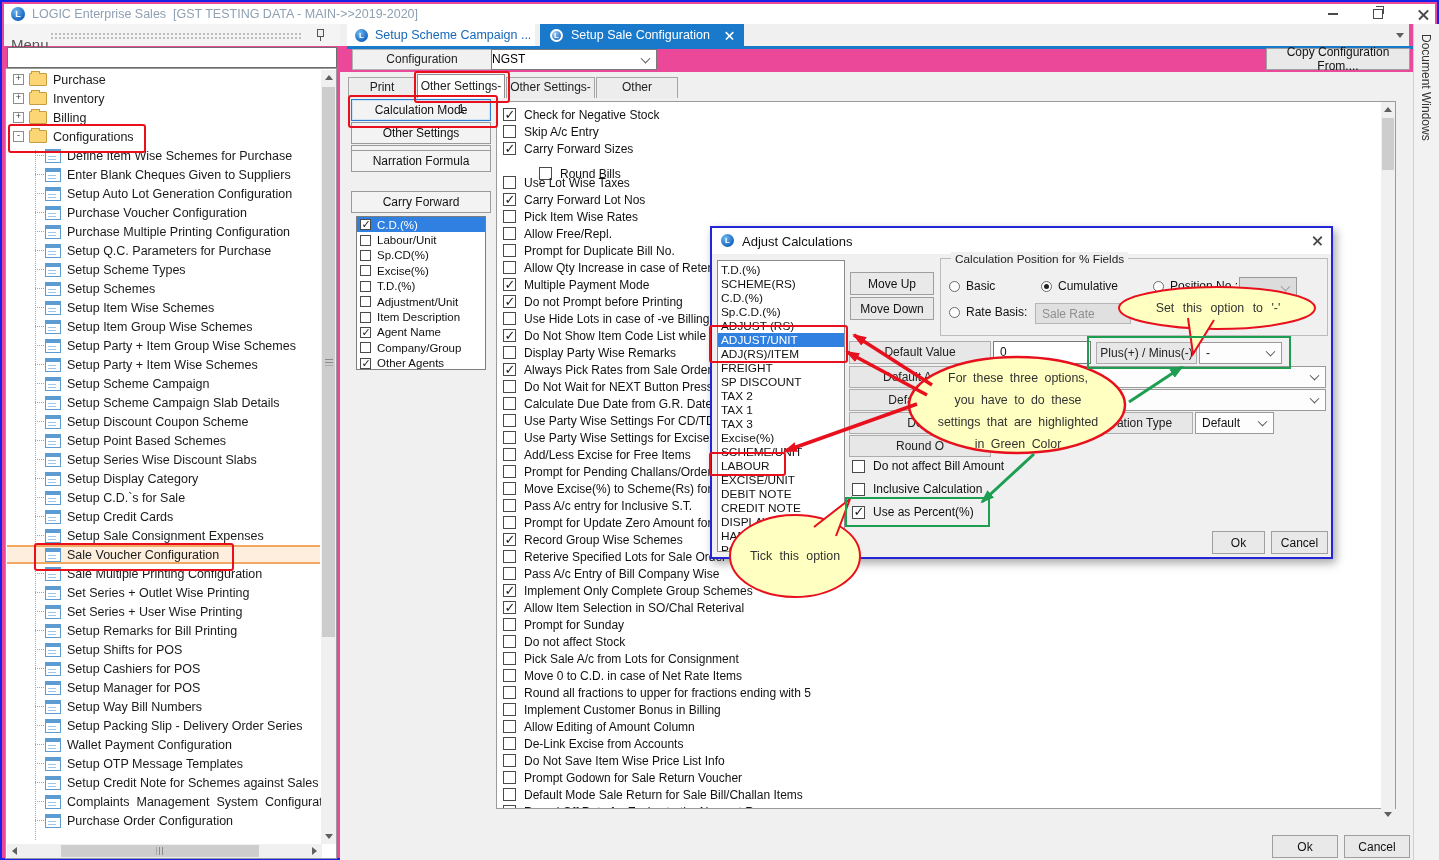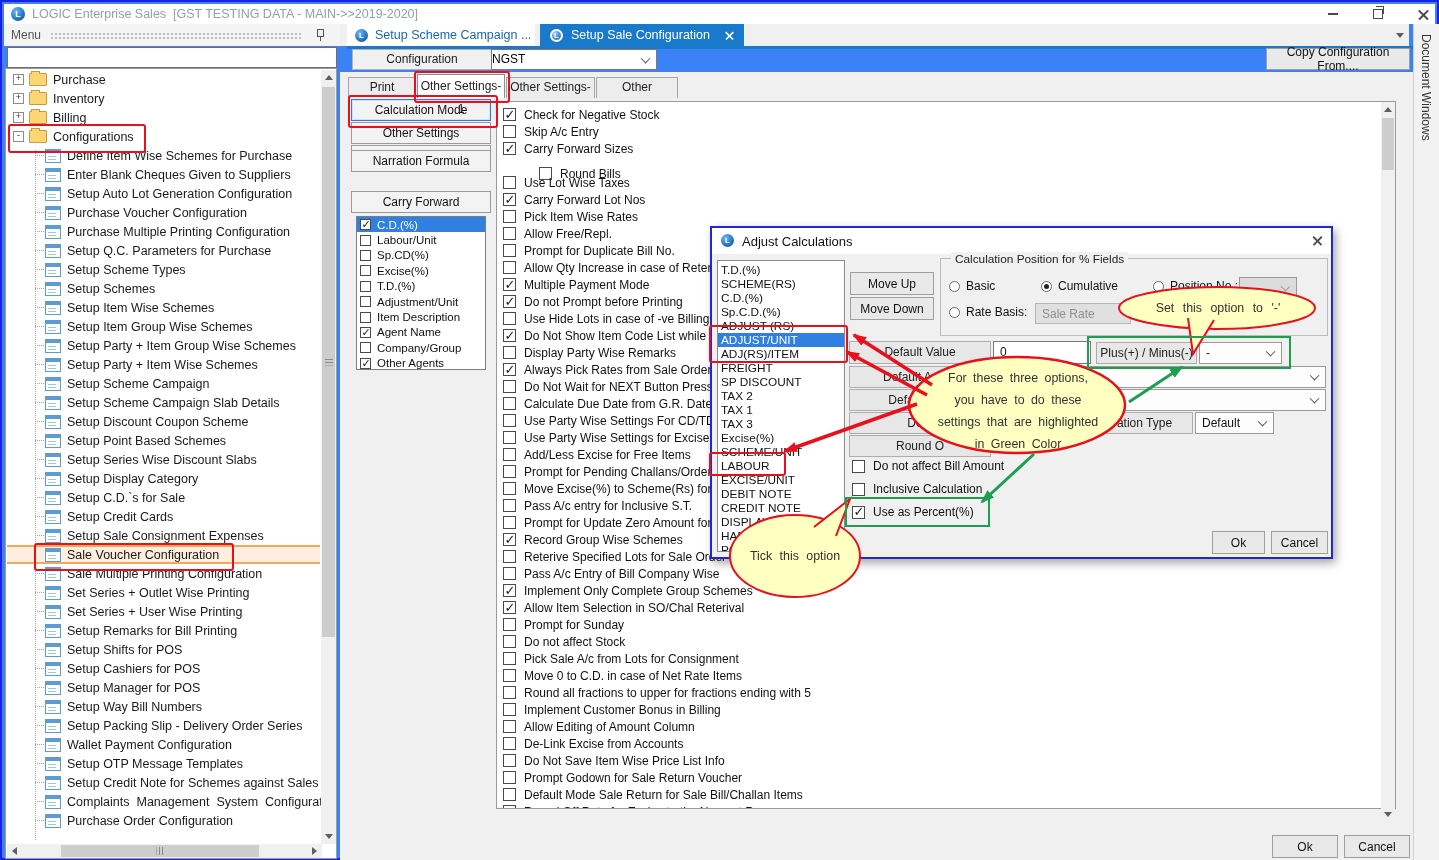--- a/index.html
+++ b/index.html
@@ -1,38 +1,38 @@
 <!DOCTYPE html>
 <html><head>
 <meta charset="utf-8">
 <style>
   html,body{margin:0;padding:0;width:1439px;height:860px;overflow:hidden;
     font-family:"Liberation Sans",sans-serif;background:#fff;}
   .abs{position:absolute;}
-  #win{position:absolute;inset:0;border:2px solid #1822e6;background:#3b82f6;box-sizing:border-box;}
+  #win{position:absolute;inset:0;border:2px solid #1822e6;background:#ec4899;box-sizing:border-box;}
 
   
   #titlebar{position:absolute;left:2px;top:2px;right:2px;height:20px;background:#fff;}
   .logo{width:14px;height:14px;border-radius:50%;background:radial-gradient(circle at 35% 30%,#6cb7f0,#1565c0 72%);
     color:#fff;font-size:9px;font-weight:bold;text-align:center;line-height:14px;display:inline-block;}
   .logo::after{content:"L";}
   #win-title{position:absolute;left:28px;top:3px;font-size:12.5px;color:#8fa0b2;white-space:pre;}
   .wbtn{position:absolute;top:0;width:32px;height:20px;display:flex;align-items:center;justify-content:center;}
   .ic-min{width:10px;height:2px;background:#4a4a4a;}
   .ic-max{width:8px;height:8px;border:1px solid #4a4a4a;position:relative;background:#fff;}
   .ic-max::before{content:"";position:absolute;left:2px;top:-4px;width:7px;height:7px;
     border-top:1px solid #4a4a4a;border-right:1px solid #4a4a4a;}
   .ic-x{position:relative;width:11px;height:11px;}
   .ic-x::before,.ic-x::after{content:"";position:absolute;left:-1px;top:5px;width:13px;height:1.6px;background:#4a4a4a;}
   .ic-x::before{transform:rotate(45deg);}  .ic-x::after{transform:rotate(-45deg);}
   .ic-x.white::before,.ic-x.white::after{background:#fff;}
 
   
   #menu-head{position:absolute;left:2px;top:22px;width:336px;height:22px;background:#f4f4f4;}
-  #menu-label{position:absolute;left:7px;top:4px;font-size:12px;color:#555;}
+  #menu-label{position:absolute;left:7px;top:12px;font-size:15px;color:#555;}
   #menu-dots{position:absolute;left:46px;top:8px;width:252px;height:8px;
     background-image:radial-gradient(circle,#bdbdbd 0.9px,transparent 1.1px);background-size:4px 4px;}
   .pin{position:absolute;left:311px;top:5px;width:10px;height:12px;}
   .pin::before{content:"";position:absolute;left:2px;top:0;width:5px;height:6px;border:1px solid #555;background:#eee;}
   .pin::after{content:"";position:absolute;left:4.5px;top:7px;width:1.5px;height:5px;background:#555;}
   #menu-search{position:absolute;left:5px;top:45px;width:328px;height:19px;background:#fff;border:1px solid #6e6e6e;}
 
   #treebox{position:absolute;left:3px;top:66px;width:332px;height:791px;background:#fff;border:1px solid #9a9a9a;box-sizing:border-box;}
   #tree{position:absolute;left:1px;top:1px;width:314px;height:774px;overflow:hidden;}
   #tree::after{content:"";position:absolute;left:28px;top:80px;height:690px;border-left:1px dotted #a5a5a5;}

